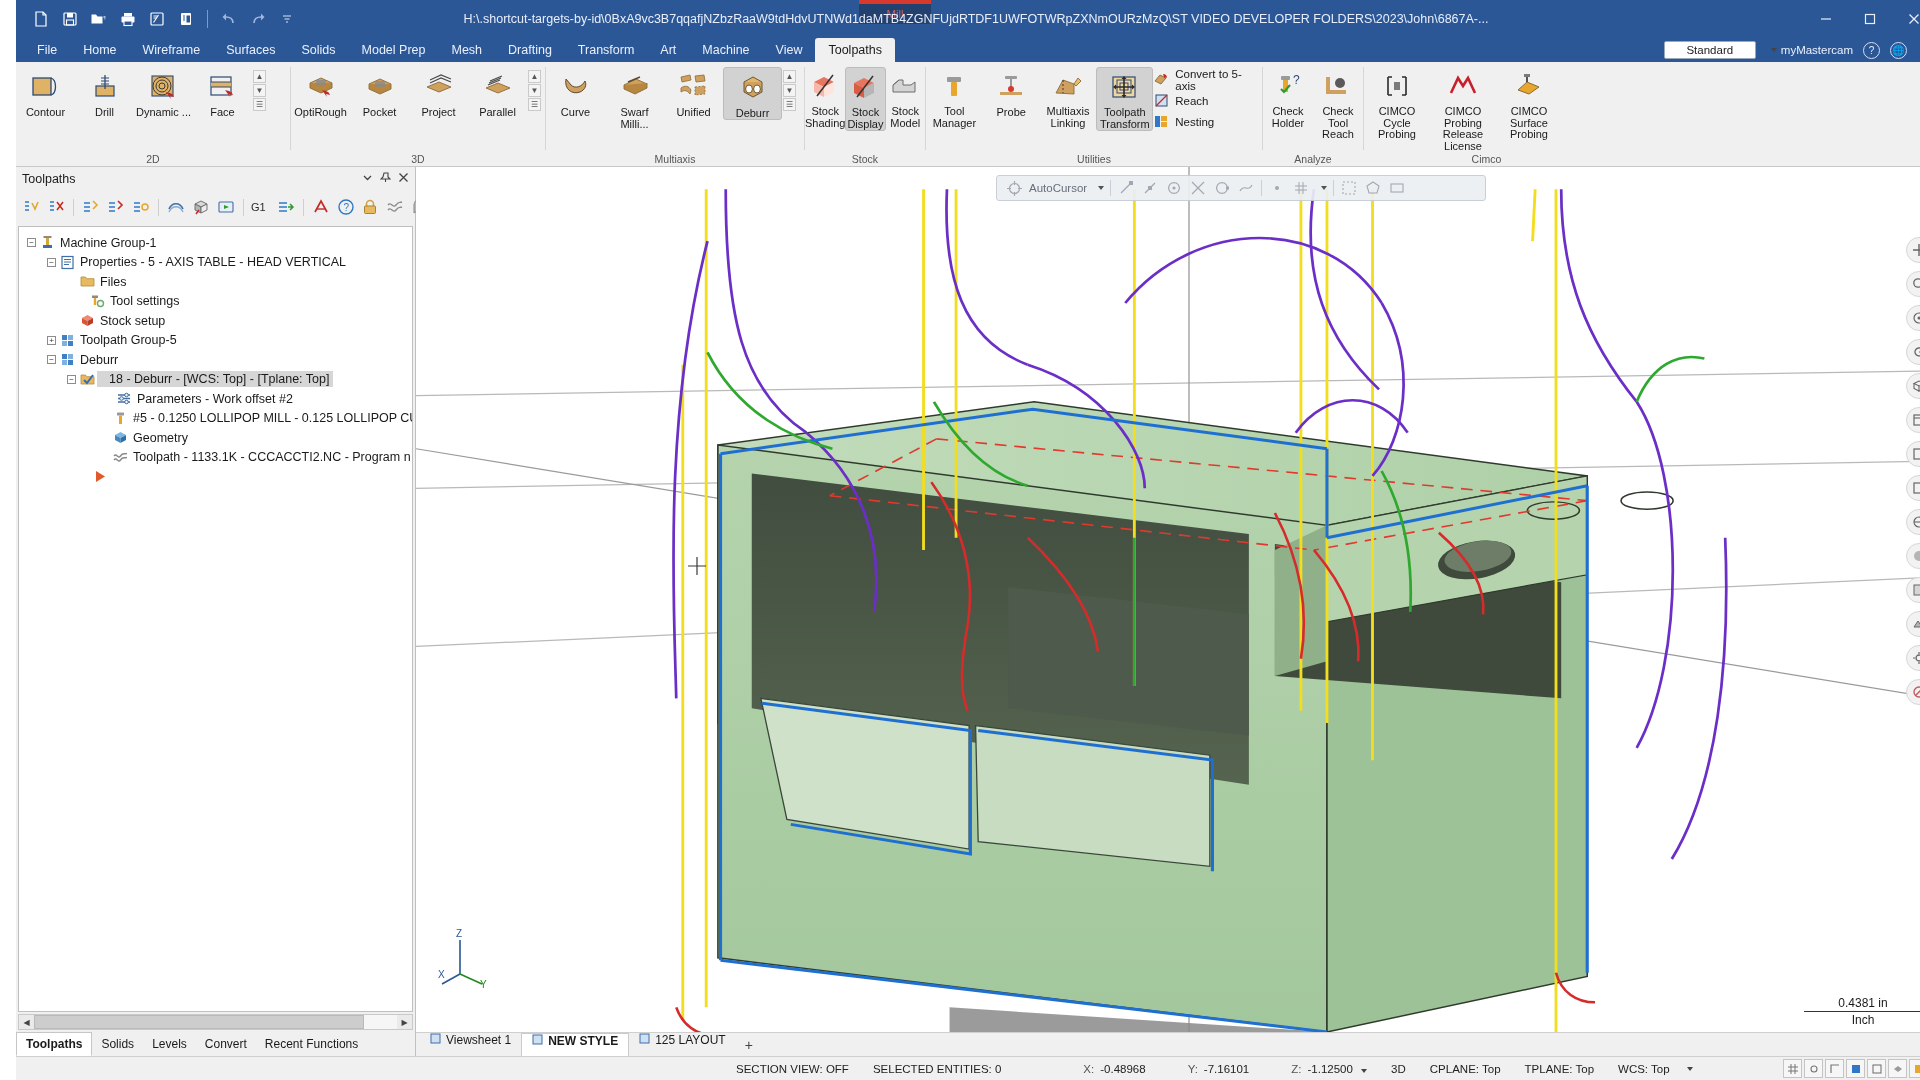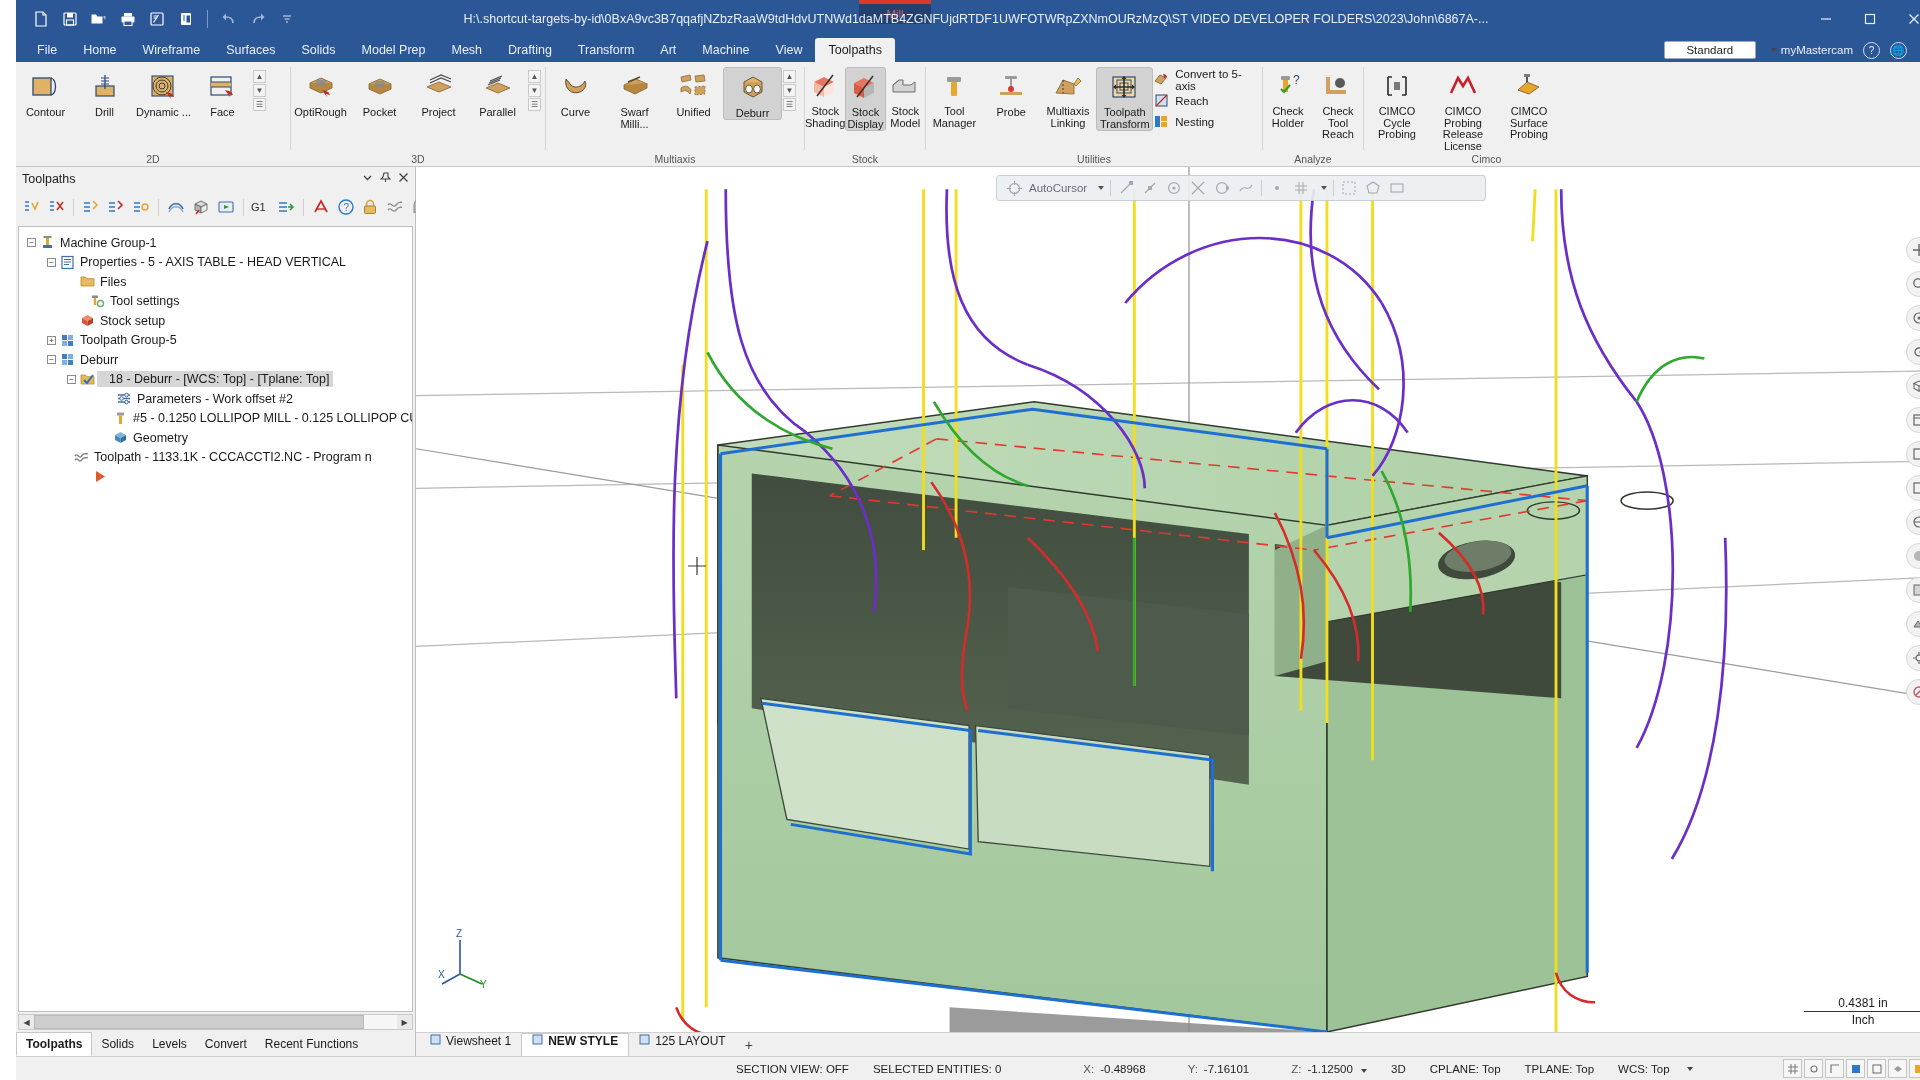--- a/index.html
+++ b/index.html
@@ -133,21 +133,21 @@
   }
   .scalebox .line { border-top:1.5px solid #333; margin:1px 0; }
   .axis { position:absolute; left:22px; bottom:42px; width:70px; height:62px; }
   .cursor-x { position:absolute; }
 
   
   .viewtabs {
     height:24px; flex:0 0 24px; background:#f0f0f0; display:flex; align-items:stretch;
     border-top:1px solid #cfcfcf; padding-left:4px;
   }
-  .vtab { display:flex; align-items:flex-end; gap:5px; padding:8px 10px; font-size:12px; }
+  .vtab { display:flex; align-items:flex-start; gap:5px; padding:0 10px; font-size:12px; }
   .vtab.active { background:#ffffff; border:1px solid #cbcbcb; border-bottom:none; font-weight:bold; }
   .vtab-plus { display:flex; align-items:center; padding:0 9px; font-size:14px; color:#444; }
 
   
   .ltabs { height:24px; flex:0 0 24px; display:flex; align-items:stretch; background:#f0f0f0; }
   .ltab { display:flex; align-items:center; padding:0 9px; font-size:12px; }
   .ltab.active { background:#fff; border:1px solid #c6c6c6; border-bottom:1px solid #fff; font-weight:bold;}
 
   
   .status {
@@ -934,21 +934,21 @@
           <span class="ti">
             <svg width="15" height="15" viewBox="0 0 15 15">
                 <path d="M2 5 L7.5 2 L13 5 L7.5 8z" fill="#7fb6e0"></path>
                 <path d="M2 5v5l5.5 3V8z" fill="#4a86c0"></path>
                 <path d="M7.5 8v5L13 10V5z" fill="#2e6fa8"></path>
               </svg>
           </span>
           <span class="tx">Geometry</span>
         </div>
 
-        <div class="tnode" style="padding-left:53px;">
+        <div class="tnode" style="padding-left:92px;">
           <span class="ti">
             <svg width="15" height="15" viewBox="0 0 15 15">
                 <path d="M1 6c2.5-3.5 4 3.5 6.5 0s3-1.5 6.5-2.5" fill="none" stroke="#8a8a8a" stroke-width="1.4"></path>
                 <path d="M1 10c2.5-3.5 4 3.5 6.5 0s3-1.5 6.5-2.5" fill="none" stroke="#8a8a8a" stroke-width="1.4"></path>
               </svg>
           </span>
           <span class="tx">Toolpath - 1133.1K - CCCACCTI2.NC - Program n</span>
         </div>
 
         <div class="tnode" style="padding-left:72px;">

